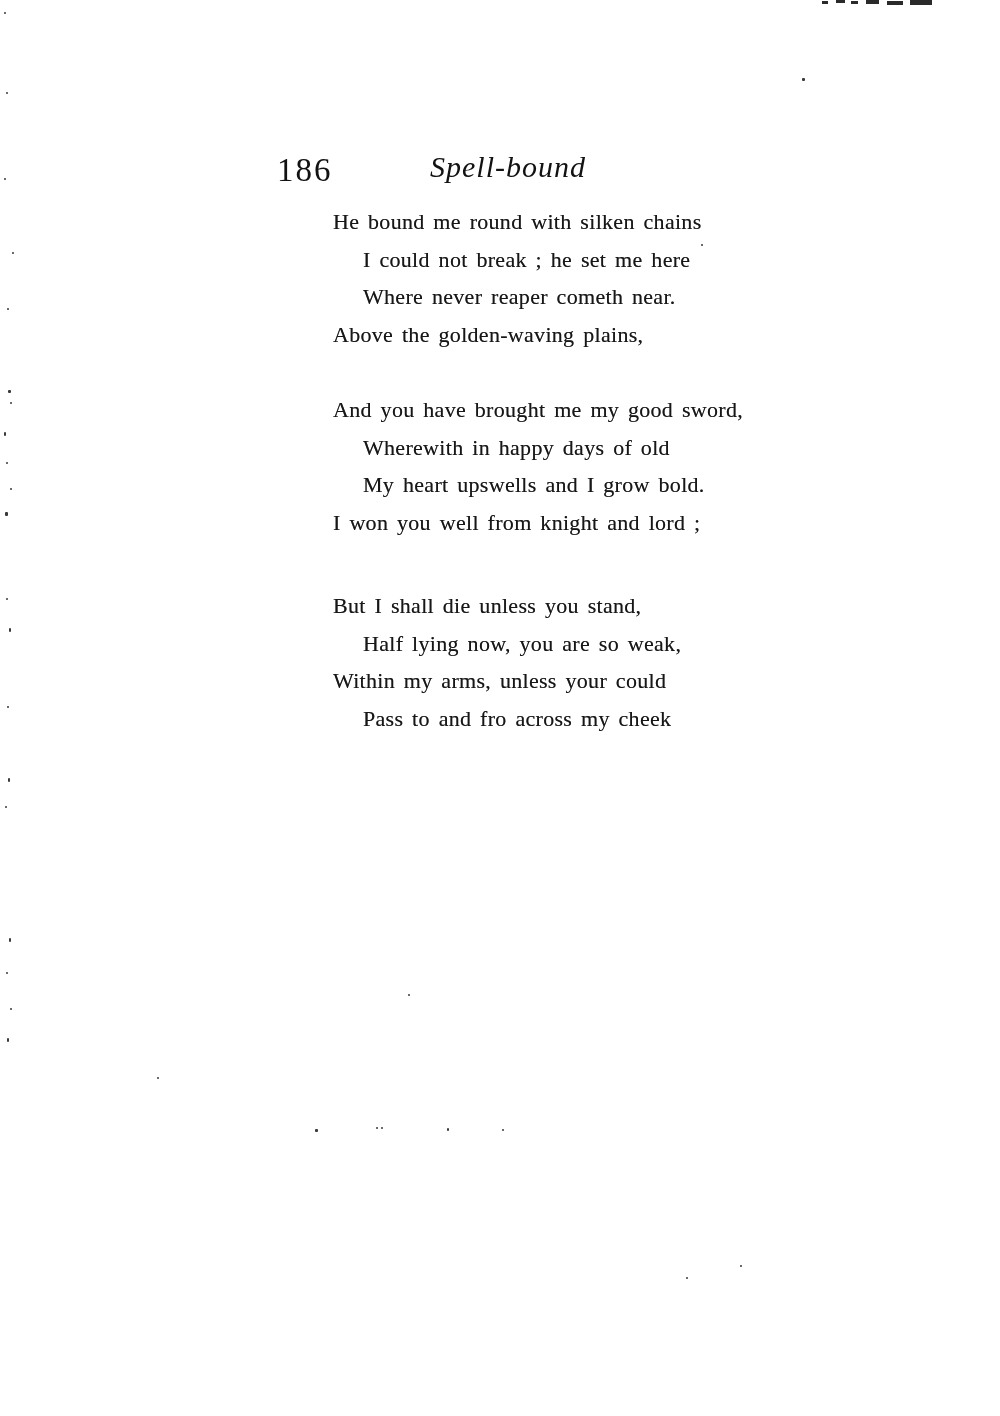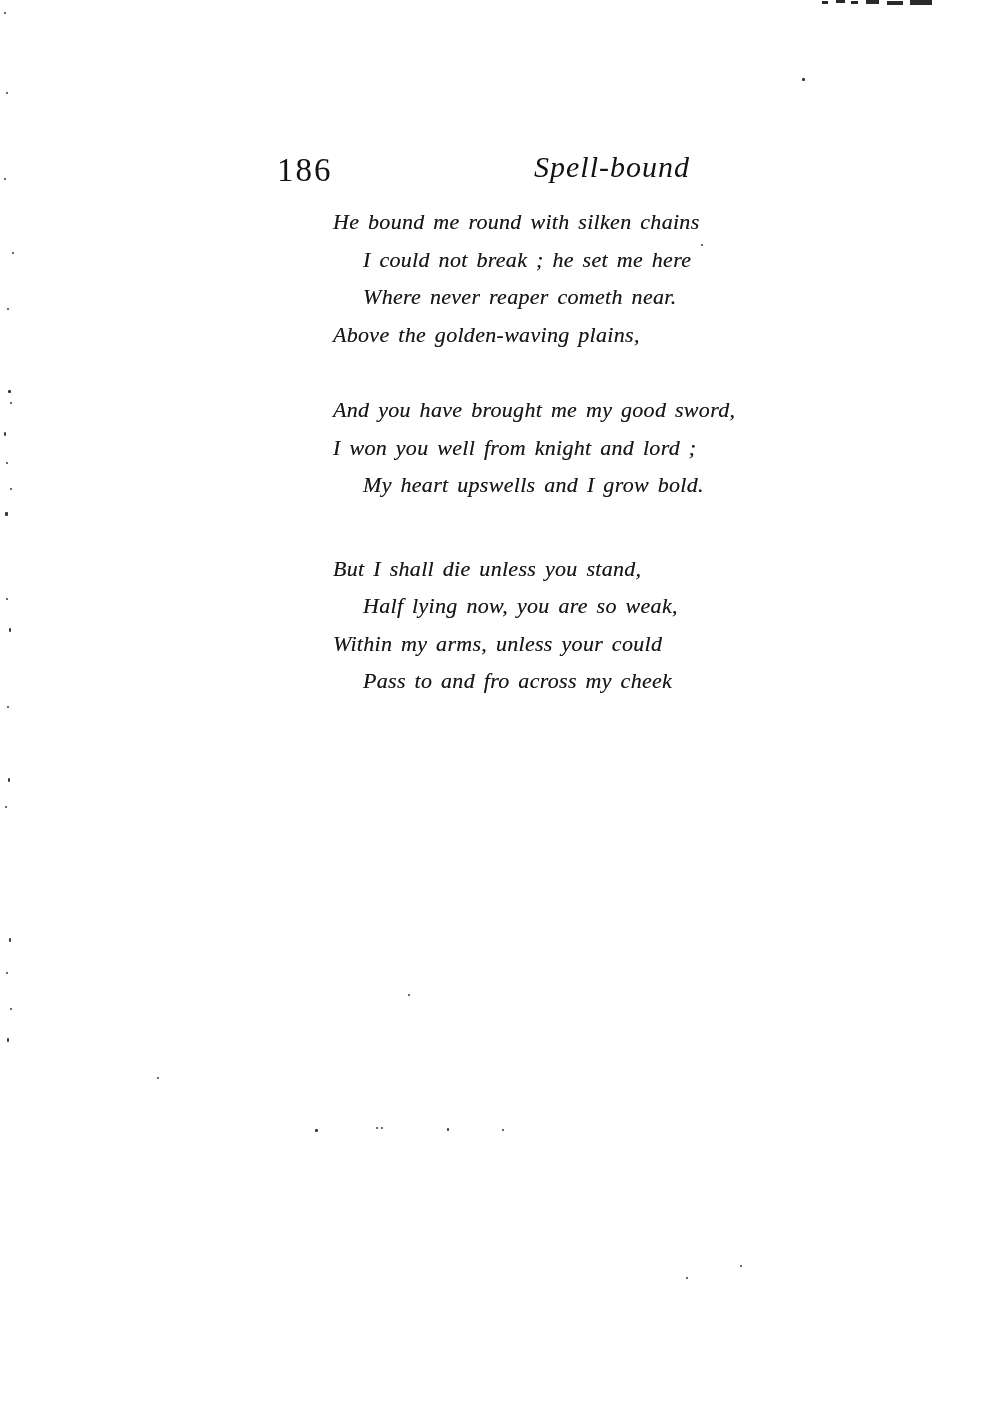--- a/index.html
+++ b/index.html
@@ -23,42 +23,42 @@
     top: 152px;
     font-size: 33px;
     letter-spacing: 2px;
     color: #121212;
   }
   .running-title {
     position: absolute;
     left: 430px;
     top: 150px;
     width: 260px;
-    text-align: right;
+    text-align: left;
     font-style: italic;
     font-size: 30px;
     letter-spacing: 1px;
     color: #121212;
   }
   
   .poem {
     position: absolute;
     left: 333px;
     top: 203px;
     width: 520px;
     font-size: 22px;
     line-height: 37.5px;
     word-spacing: 3px;
     letter-spacing: 0.3px;
     color: #171717;
     text-shadow: 0 0 0.5px rgba(20,20,20,0.55);
   }
   .stanza { margin: 0 0 38px 0; }
   .stanza:last-child { margin-bottom: 0; margin-top: 46px; }
-  .line { white-space: nowrap; font-style: italic; }
+  .line { white-space: nowrap; }
   .line.indent { padding-left: 30px; }
   
   .artifact { position: absolute; background: #2a2a2a; }
   .speck { position: absolute; background: #3a3a3a; width: 2px; height: 2px; border-radius: 1px; }
 </style>
 </head>
 <body>
 
 <div class="page">
 
@@ -67,22 +67,23 @@
 
   <div class="poem">
     <div class="stanza">
       <div class="line">He bound me round with silken chains</div>
       <div class="line indent">I could not break ; he set me here</div>
       <div class="line indent">Where never reaper cometh near.</div>
       <div class="line">Above the golden-waving plains,</div>
     </div>
     <div class="stanza">
       <div class="line">And you have brought me my good sword,</div>
+      <div class="line indent">Wherewith in happy days of old</div>
+      <div class="line indent">My heart upswells and I grow bold.</div>
       <div class="line">I won you well from knight and lord ;</div>
-      <div class="line indent">My heart upswells and I grow bold.</div>
     </div>
     <div class="stanza">
       <div class="line">But I shall die unless you stand,</div>
       <div class="line indent">Half lying now, you are so weak,</div>
       <div class="line">Within my arms, unless your could</div>
       <div class="line indent">Pass to and fro across my cheek</div>
     </div>
   </div>
 
   <div>

